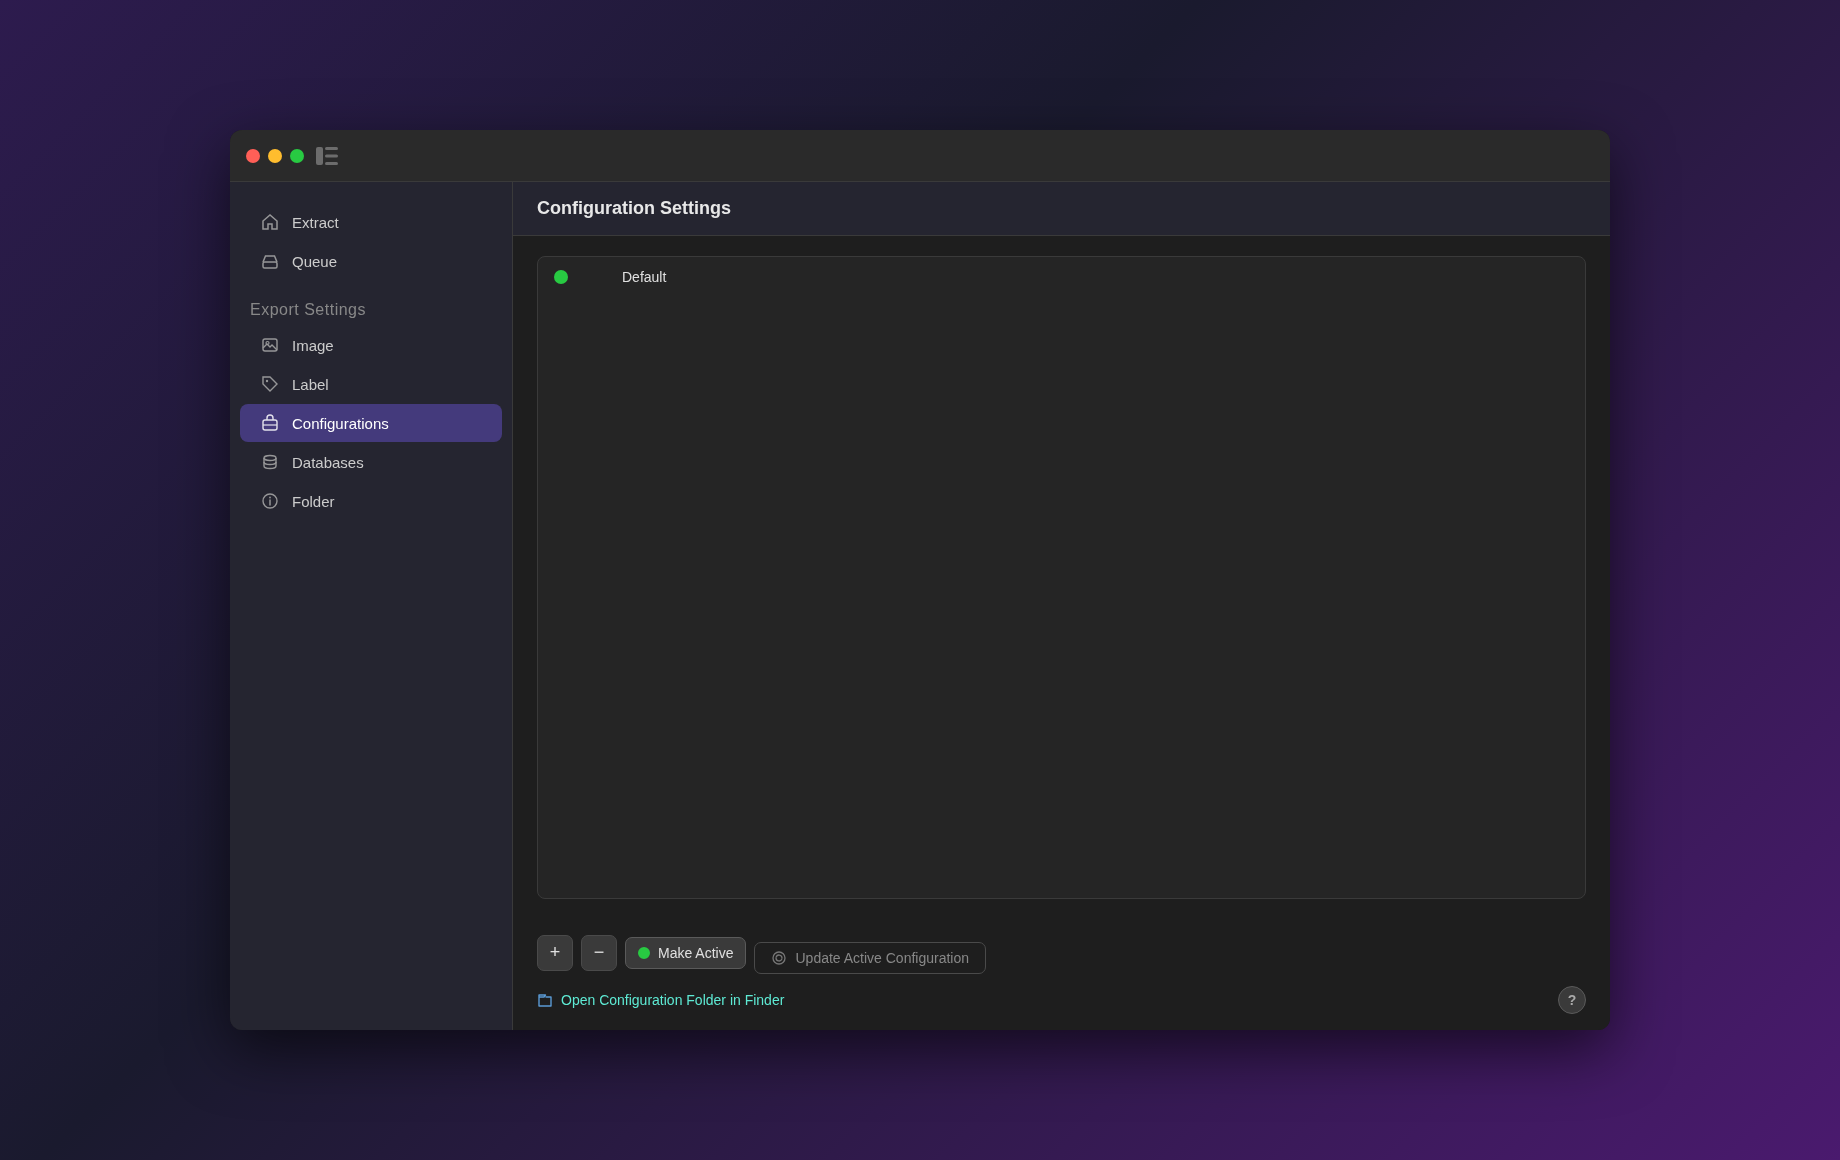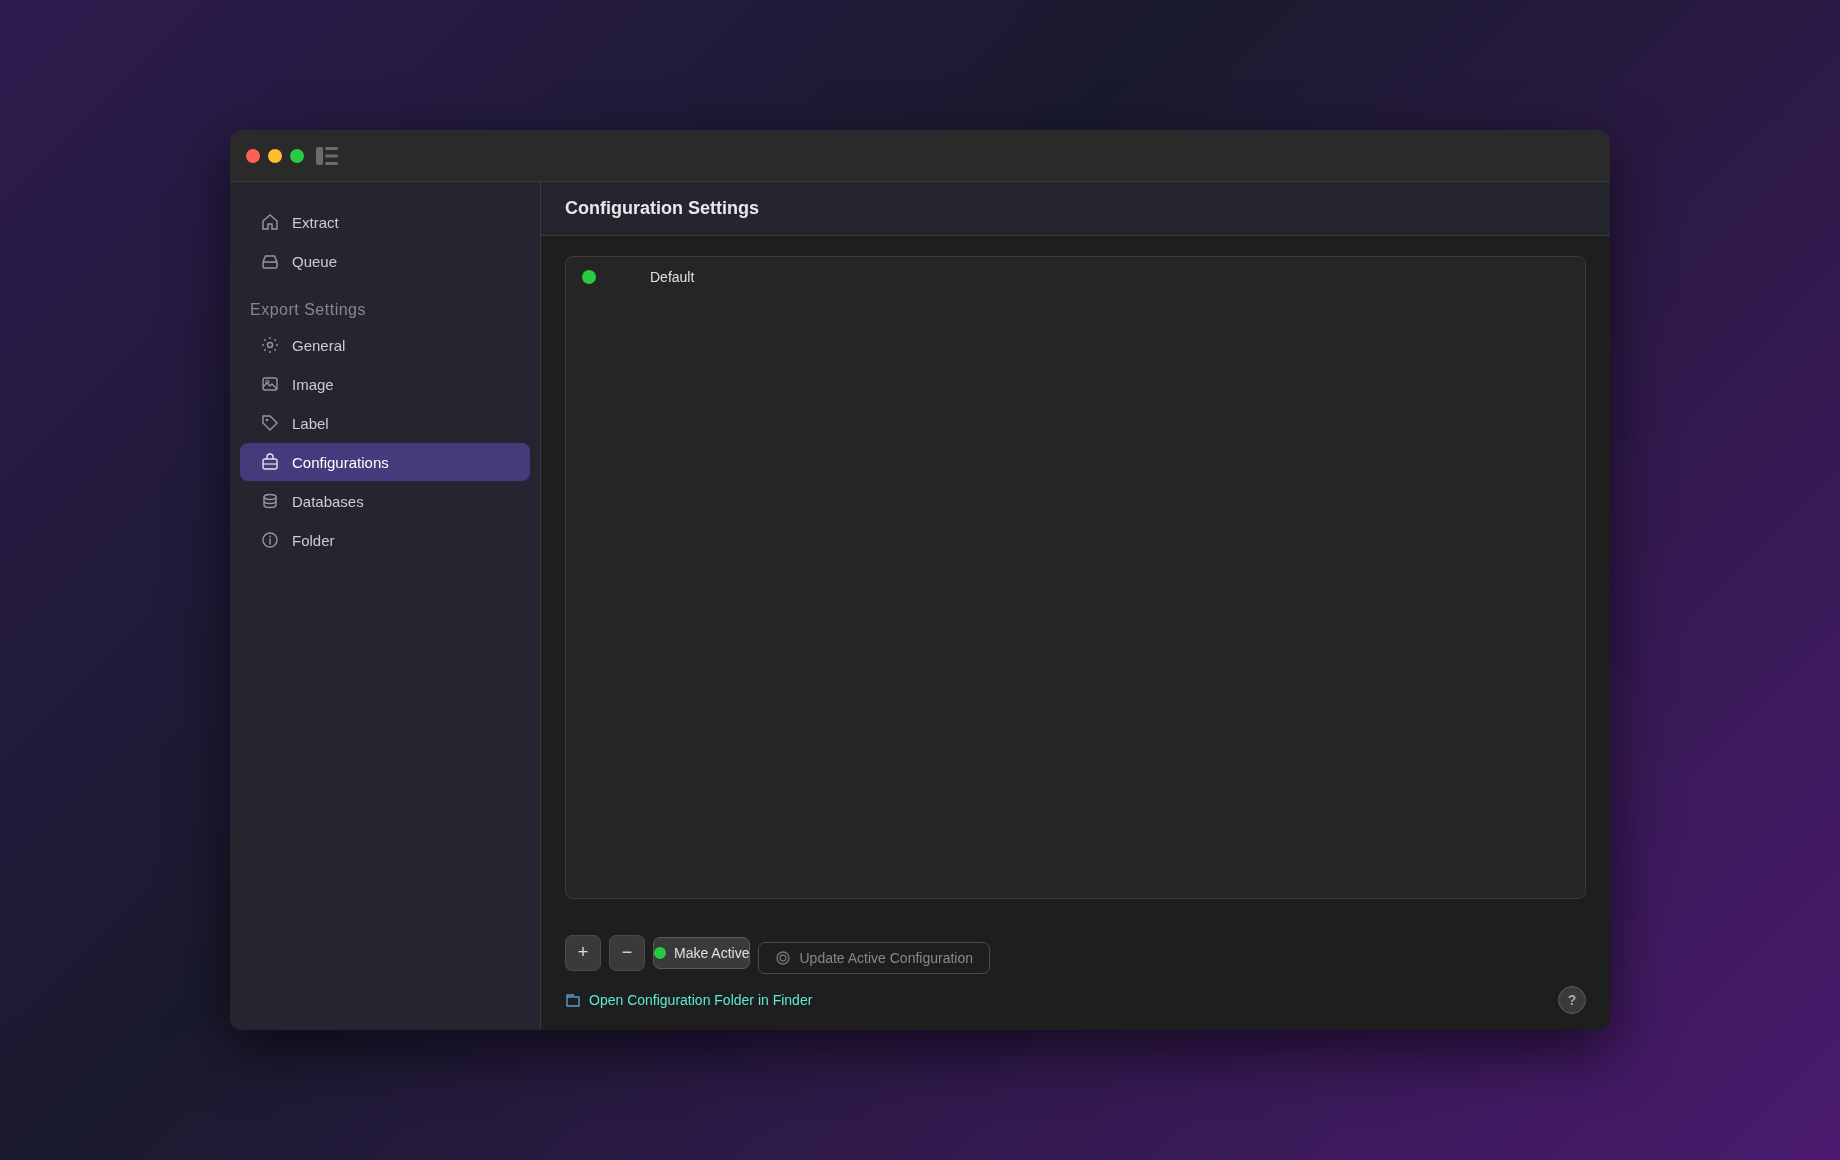--- a/index.html
+++ b/index.html
@@ -67,21 +67,21 @@
       opacity: 0.7;
     }
 
     .main-layout {
       display: flex;
       flex: 1;
       overflow: hidden;
     }
 
     .sidebar {
-      width: 311px;
+      width: 283px;
       background: #252530;
       padding: 20px 0;
       flex-shrink: 0;
       border-right: 1px solid #3a3a3a;
     }
 
     .sidebar-section-label {
       font-size: 16px;
       color: #888;
       font-weight: 500;
@@ -210,21 +210,21 @@
       cursor: pointer;
       color: #e0e0e0;
       font-size: 18px;
       transition: background 0.15s;
     }
 
     .btn-primary {
       display: flex;
       align-items: center;
       gap: 8px;
-      padding: 7px 0;
+      padding: 7px 12px;
       background: #3a3a3a;
       border: 1px solid #5a5a5a;
       border-radius: 7px;
       color: #e0e0e0;
       font-size: 14px;
       cursor: pointer;
       transition: background 0.15s;
     }
 
     .btn-secondary {
@@ -321,29 +321,20 @@
             <path d="M2 10L4.5 4H13.5L16 10" stroke="#aaa" stroke-width="1.5" fill="none"></path>
           </svg>
         </span>
         <span>Queue</span>
       </div>
 
       <div style="height: 12px;"></div>
 
       <div class="sidebar-section-label">Export Settings</div>
 
-      <div class="nav-item">
-        <span class="icon">
-          <svg width="18" height="18" viewBox="0 0 18 18" fill="none">
-            <circle cx="9" cy="9" r="2.5" stroke="#aaa" stroke-width="1.4" fill="none"></circle>
-            <path d="M9 1v2M9 15v2M1 9h2M15 9h2M3.22 3.22l1.42 1.42M13.36 13.36l1.42 1.42M3.22 14.78l1.42-1.42M13.36 4.64l1.42-1.42" stroke="#aaa" stroke-width="1.4"></path>
-          </svg>
-        </span>
-        <span>General</span>
-      </div>
 
       <div class="nav-item">
         <span class="icon">
           <svg width="18" height="18" viewBox="0 0 18 18" fill="none">
             <rect x="2" y="3" width="14" height="12" rx="2" stroke="#aaa" stroke-width="1.4" fill="none"></rect>
             <circle cx="6.5" cy="7" r="1.5" stroke="#aaa" stroke-width="1.2" fill="none"></circle>
             <path d="M2 12l4-4 3 3 2-2 5 5" stroke="#aaa" stroke-width="1.3" fill="none"></path>
           </svg>
         </span>
         <span>Image</span>

